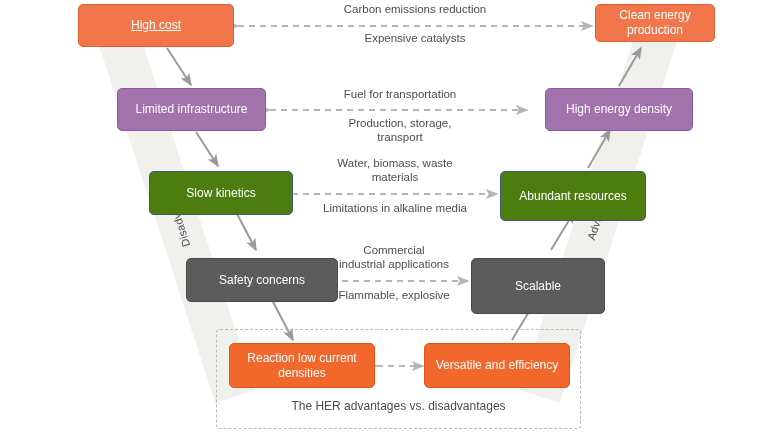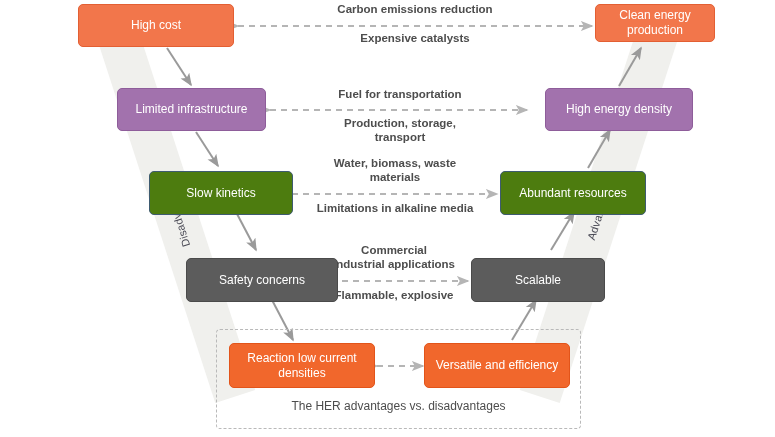--- a/index.html
+++ b/index.html
@@ -104,21 +104,20 @@
 
   
   .edge-label {
     position: absolute;
     font-size: 11.5px;
     color: #4d4d4d;
     text-align: center;
     line-height: 1.25;
     z-index: 2;
     white-space: pre-line;
-    font-weight: bold;
   }
 </style>
 </head>
 <body>
 
 <div id="canvas">
 
   <div class="banner" id="banner-left">
     <span>Disadvantages</span>
   </div>
@@ -155,21 +154,21 @@
 
     <g stroke="#b5b5b5" stroke-width="2" fill="none" stroke-dasharray="6 5" marker-start="url(#ah-d)" marker-end="url(#ah-d)">
       <path d="M238,26 L592,26"></path>
       <path d="M270,110 L527,110"></path>
       <path d="M292,194 L497,194"></path>
       <path d="M320,281 L468,281"></path>
       <path d="M377,366 L423,366"></path>
     </g>
   </svg>
 
-  <div class="node orange-light" style="left:78px;  top:4px;   width:156px; height:43px;">
+  <div class="node orange-light" style="left:78px;  top:4px;   width:156px; height:43px;text-decoration:underline;">
     <span>High cost</span>
   </div>
 
   <div class="node purple" style="left:117px; top:88px;  width:149px; height:43px;text-align:right;">
     <span>Limited infrastructure</span>
   </div>
 
   <div class="node steel" style="left:149px; top:171px; width:144px; height:44px;">
     <span>Slow kinetics</span>
   </div>
@@ -183,25 +182,25 @@
   </div>
 
   <div class="node orange-light" style="left:595px; top:4px;   width:120px; height:38px;">
     <span>Clean energy production</span>
   </div>
 
   <div class="node purple" style="left:545px; top:88px;  width:148px; height:43px;">
     <span>High energy density</span>
   </div>
 
-  <div class="node steel" style="left:500px; top:171px; width:146px; height:44px;">
+  <div class="node steel" style="left:500px; top:171px; width:146px; height:50px;">
     <span>Abundant resources</span>
   </div>
 
-  <div class="node gray" style="left:471px; top:258px; width:134px; height:44px;">
+  <div class="node gray" style="left:471px; top:258px; width:134px; height:56px;">
     <span>Scalable</span>
   </div>
 
   <div class="node orange-deep" style="left:424px; top:343px; width:146px; height:45px;">
     <span>Versatile and efficiency</span>
   </div>
 
   <div class="edge-label" style="left:265px; top:2px;  width:300px;">Carbon emissions reduction</div>
   <div class="edge-label" style="left:265px; top:31px; width:300px;">Expensive catalysts</div>
 

